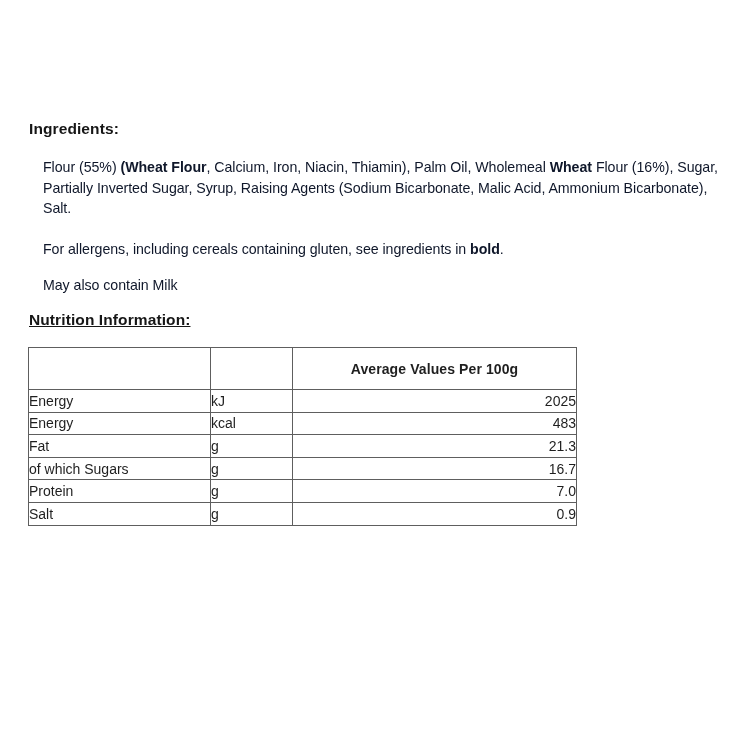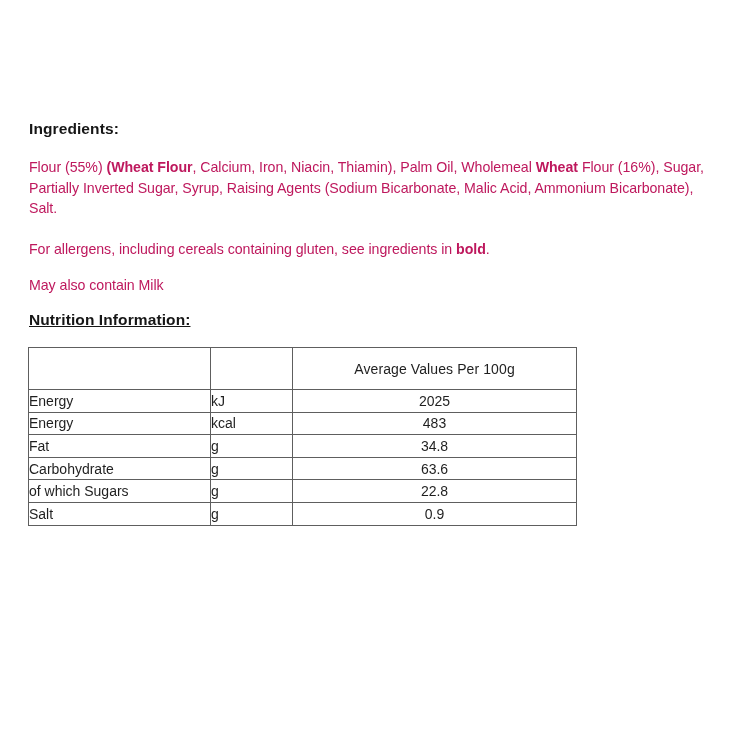--- a/index.html
+++ b/index.html
@@ -28,24 +28,24 @@
     font-size: 15.5px;
     font-weight: bold;
     letter-spacing: 0.1px;
     color: #161616;
   }
   #ingredients-heading { top: 120px; }
   #nutrition-heading  { top: 311px; text-decoration: underline; }
 
   .body-text {
     position: absolute;
-    left: 29px;
+    left: 43px;
     font-size: 14.2px;
     line-height: 20.5px;
-    color: #be185d;
+    color: #0f172a;
     letter-spacing: -0.05px;
   }
   #ingredients-text {
     top: 157px;
     width: 694px;
   }
   #allergen-text { top: 239px; width: 690px; }
   #may-contain-text { top: 275px; width: 690px; }
 
   b, .b { font-weight: bold; }
@@ -75,32 +75,32 @@
     color: #1f1f1f;
     padding: 0;
     height: 22.6px;
     vertical-align: middle;
     box-sizing: border-box;
   }
   .col-name  { width: 182px; }
   .col-unit  { width: 82px;  }
   .col-value { width: 284px; }
 
-  .head-row td { height: 42px; }
+  .head-row td { height: 42px; font-weight: bold; }
   .head-blank { border-bottom-color: #3d3d3d; }
   .head-value {
     text-align: center;
     font-weight: bold;
     font-size: 14.6px;
     letter-spacing: 0.1px;
     color: #141414;
   }
   .cell-name  { padding-left: 14px; }
   .cell-unit  { padding-left: 12px; margin-left: 16px; }
-  .cell-value { text-align: center; }
+  .cell-value { text-align: right; }
 </style>
 </head>
 <body>
 
 <div class="page">
 
   <div class="heading" id="ingredients-heading">Ingredients:</div>
 
   <div class="body-text" id="ingredients-text"><span>Flour (55%) </span><b>(Wheat Flour</b><span>, Calcium, Iron, Niacin, Thiamin), Palm Oil, Wholemeal </span><b>Wheat</b><span> Flour (16%), Sugar, Partially Inverted Sugar, Syrup, Raising Agents (Sodium Bicarbonate, Malic Acid, Ammonium Bicarbonate), Salt.</span></div>
 
@@ -130,31 +130,31 @@
           <td class="cell-value">2025</td>
         </tr>
         <tr>
           <td class="cell-name">Energy</td>
           <td class="cell-unit">kcal</td>
           <td class="cell-value">483</td>
         </tr>
         <tr>
           <td class="cell-name">Fat</td>
           <td class="cell-unit">g</td>
-          <td class="cell-value">34.8</td>
-        </tr>
-        <tr>
-          <td class="cell-name">Carbohydrate</td>
-          <td class="cell-unit">g</td>
-          <td class="cell-value">63.6</td>
+          <td class="cell-value">21.3</td>
         </tr>
         <tr>
           <td class="cell-name">of which Sugars</td>
           <td class="cell-unit">g</td>
-          <td class="cell-value">22.8</td>
+          <td class="cell-value">16.7</td>
+        </tr>
+        <tr>
+          <td class="cell-name">Protein</td>
+          <td class="cell-unit">g</td>
+          <td class="cell-value">7.0</td>
         </tr>
         <tr>
           <td class="cell-name">Salt</td>
           <td class="cell-unit">g</td>
           <td class="cell-value">0.9</td>
         </tr>
       </tbody>
   </table>
 
 </div>

